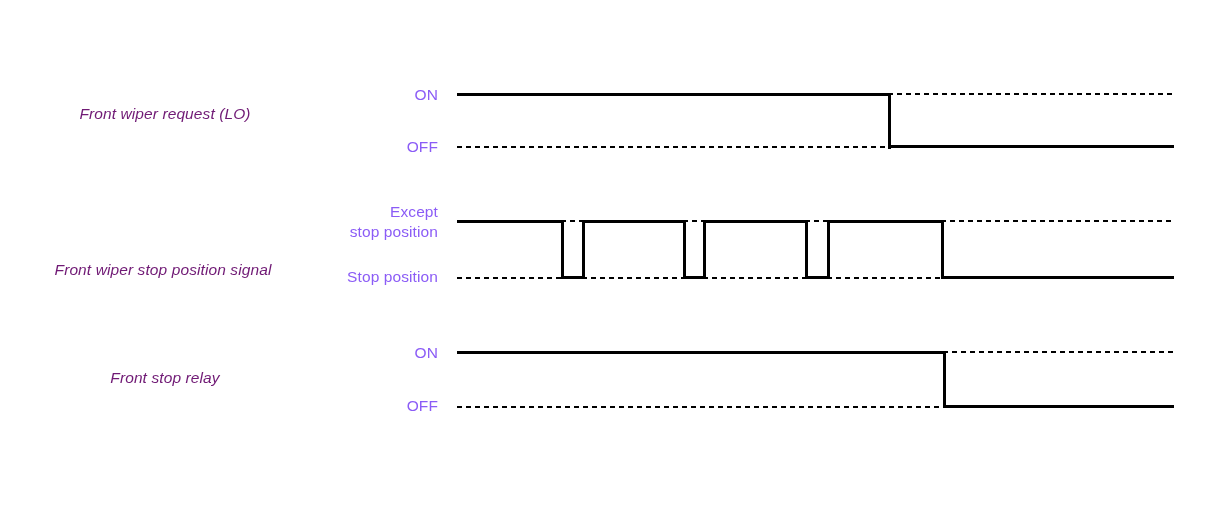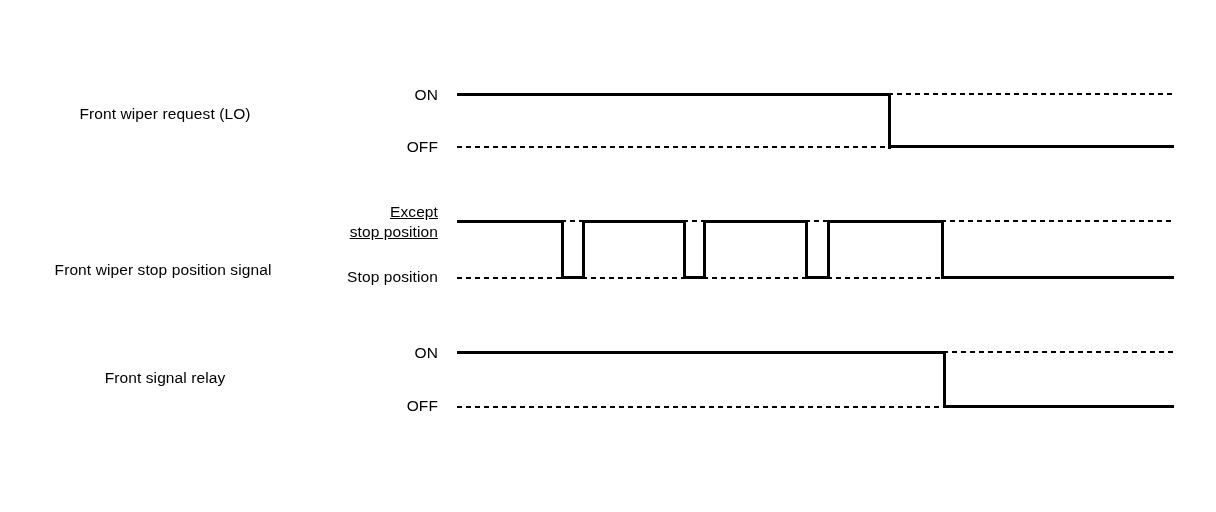--- a/index.html
+++ b/index.html
@@ -18,37 +18,37 @@
     height: 512px;
     background: #ffffff;
     overflow: hidden;
   }
 
   
   .row-name {
     position: absolute;
     font-size: 15.5px;
     line-height: 19px;
-    color: #000000;
+    color: #701a75;
     white-space: nowrap;
     text-align: center;
     letter-spacing: 0.1px;
+    font-style: italic;
   }
   .level-label {
     position: absolute;
     font-size: 15.5px;
     line-height: 19px;
-    color: #000000;
+    color: #8b5cf6;
     white-space: nowrap;
     text-align: right;
     letter-spacing: 0.1px;
   }
   .level-label.two-line {
     line-height: 20px;
-    text-decoration: underline;
   }
 
   
   .seg-solid {
     position: absolute;
     background: #000000;
     height: 3px;
   }
   .seg-vert {
     position: absolute;
@@ -111,21 +111,21 @@
   <div class="seg-solid" style="left:941px; top:276px; width:233px;"></div>
 
   <div class="seg-vert" style="left:561px; top:220px; height:59px;"></div>
   <div class="seg-vert" style="left:582px; top:220px; height:59px;"></div>
   <div class="seg-vert" style="left:683px; top:220px; height:59px;"></div>
   <div class="seg-vert" style="left:703px; top:220px; height:59px;"></div>
   <div class="seg-vert" style="left:805px; top:220px; height:59px;"></div>
   <div class="seg-vert" style="left:827px; top:220px; height:59px;"></div>
   <div class="seg-vert" style="left:941px; top:220px; height:59px;"></div>
 
-  <div class="row-name" style="left:40px; top:368px; width:250px;">Front signal relay</div>
+  <div class="row-name" style="left:40px; top:368px; width:250px;">Front stop relay</div>
 
   <div class="level-label" style="left:288px; top:343px; width:150px;">ON</div>
 
   <div class="level-label" style="left:288px; top:396px; width:150px;">OFF</div>
 
   <div class="seg-solid" style="left:457px; top:351px; width:489px;"></div>
   <div class="seg-dash" style="left:943px; top:351px; width:231px;"></div>
   <div class="seg-vert" style="left:943px; top:351px; height:57px;"></div>
   <div class="seg-dash" style="left:457px; top:406px; width:489px;"></div>
   <div class="seg-solid" style="left:943px; top:405px; width:231px;"></div>

